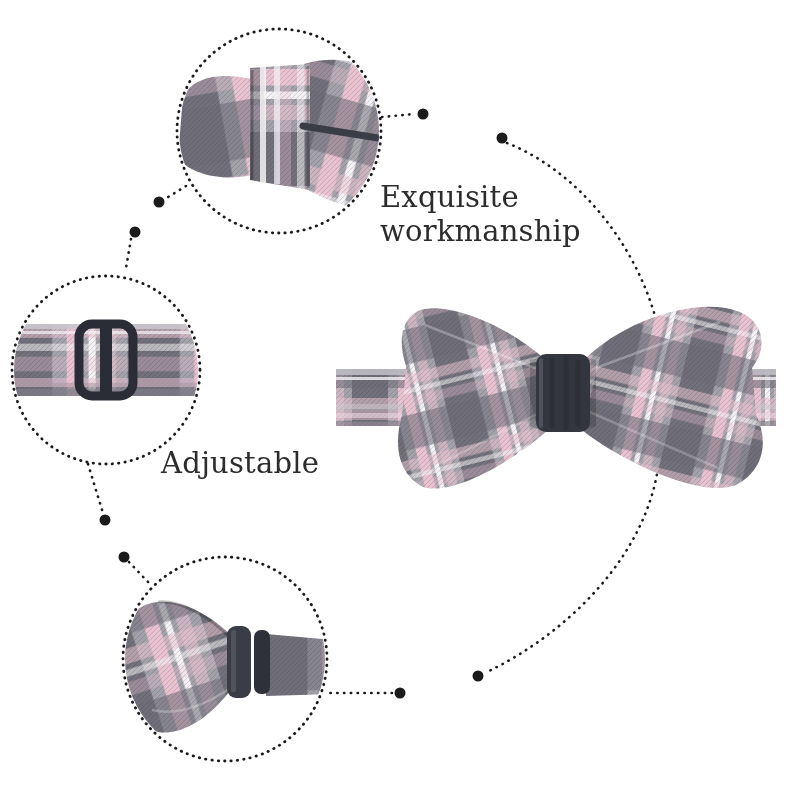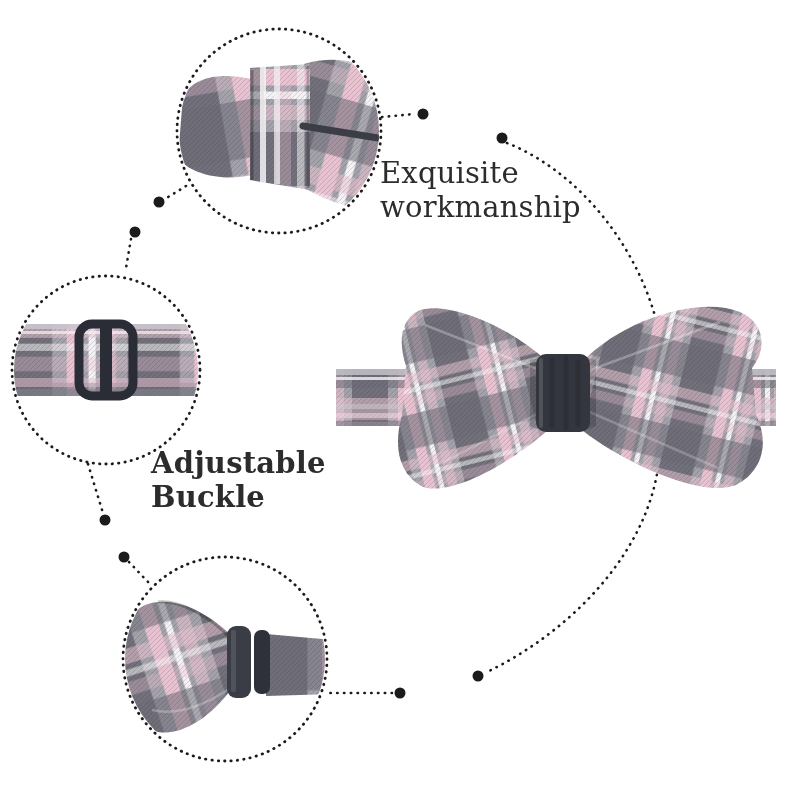--- a/index.html
+++ b/index.html
@@ -178,24 +178,23 @@
       <g>
         <rect x="227" y="626" width="24" height="72" rx="9" fill="#3a3c46"></rect>
         <rect x="254" y="630" width="16" height="64" rx="7" fill="#2f313a"></rect>
         <rect x="231" y="630" width="5" height="62" rx="2" fill="rgba(255,255,255,0.12)"></rect>
       </g>
     </g>
     <circle cx="225" cy="659" r="102" fill="none" stroke="var(--dots,#1b1b1b)" stroke-width="2.8" stroke-dasharray="0.4 6" stroke-linecap="round"></circle>
   </g>
 </svg>
 
-<div class="label" style="left:380px;top:156px;">
+<div class="label" style="left:380px;top:180px;">
   <span>Exquisite</span>
   <span>workmanship</span>
 </div>
 
-<div class="label" style="left:151px;top:446px;font-weight:bold;">
+<div class="label" style="left:161px;top:446px;">
   <span>Adjustable</span>
-  <span>Buckle</span>
 </div>
 
 
 </div>
 
 </body></html>

